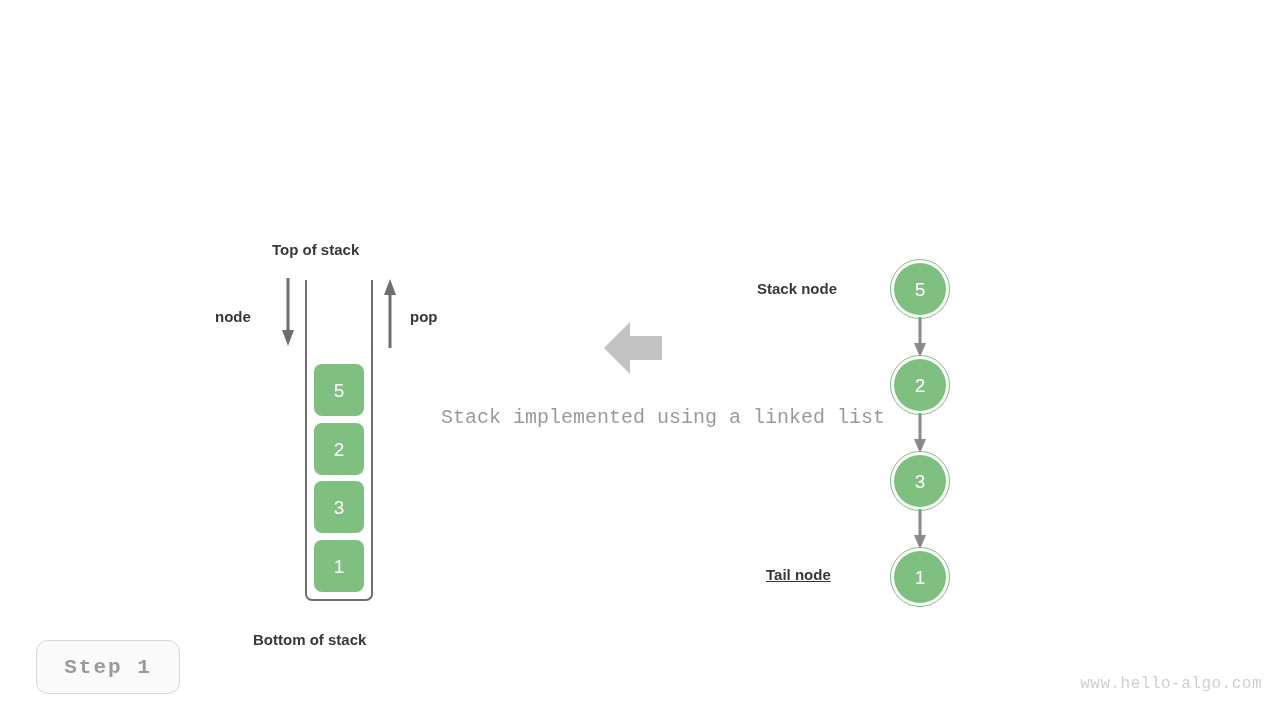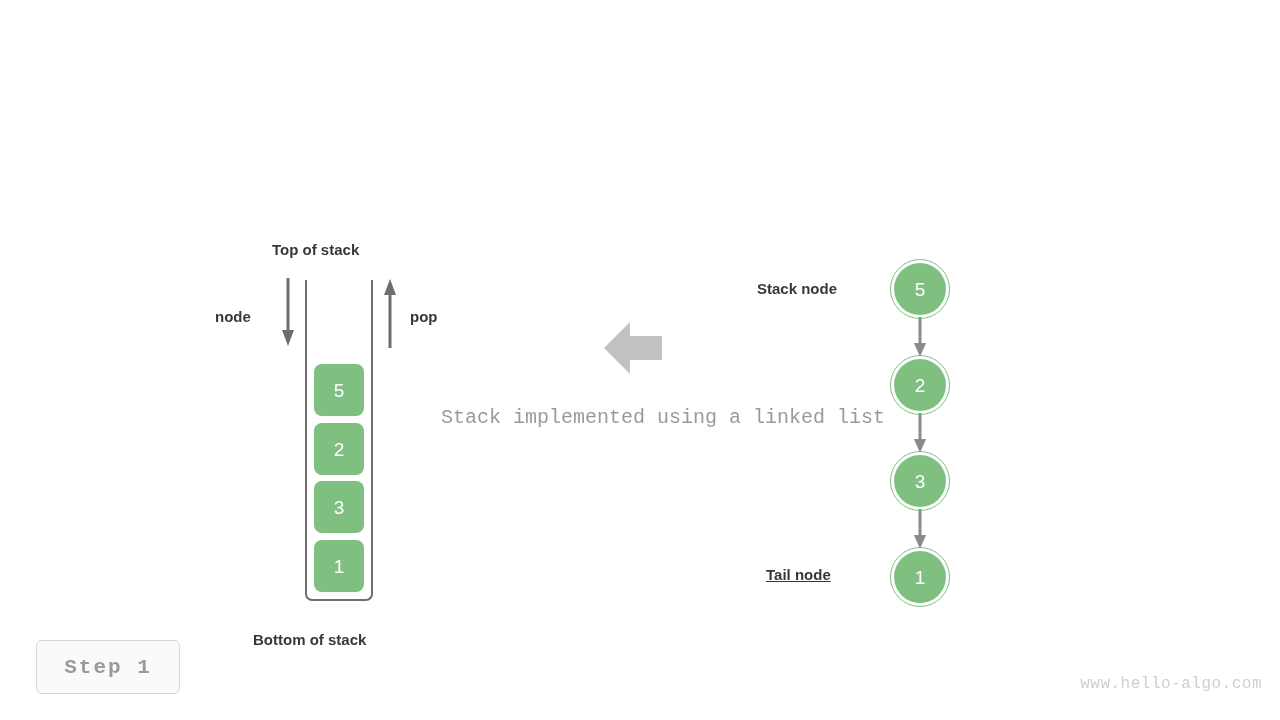--- a/index.html
+++ b/index.html
@@ -112,21 +112,21 @@
 
   
   #step-badge {
     position: absolute;
     left: 36px;
     top: 640px;
     width: 144px;
     height: 54px;
     box-sizing: border-box;
     border: 1px solid #d6d6d6;
-    border-radius: 6px;
+    border-radius: 12px;
     background: #fafafa;
     display: flex;
     align-items: center;
     justify-content: center;
     font-family: "Liberation Mono", monospace;
     font-weight: bold;
     font-size: 21px;
     letter-spacing: 2px;
     color: #9a9a9a;
   }

